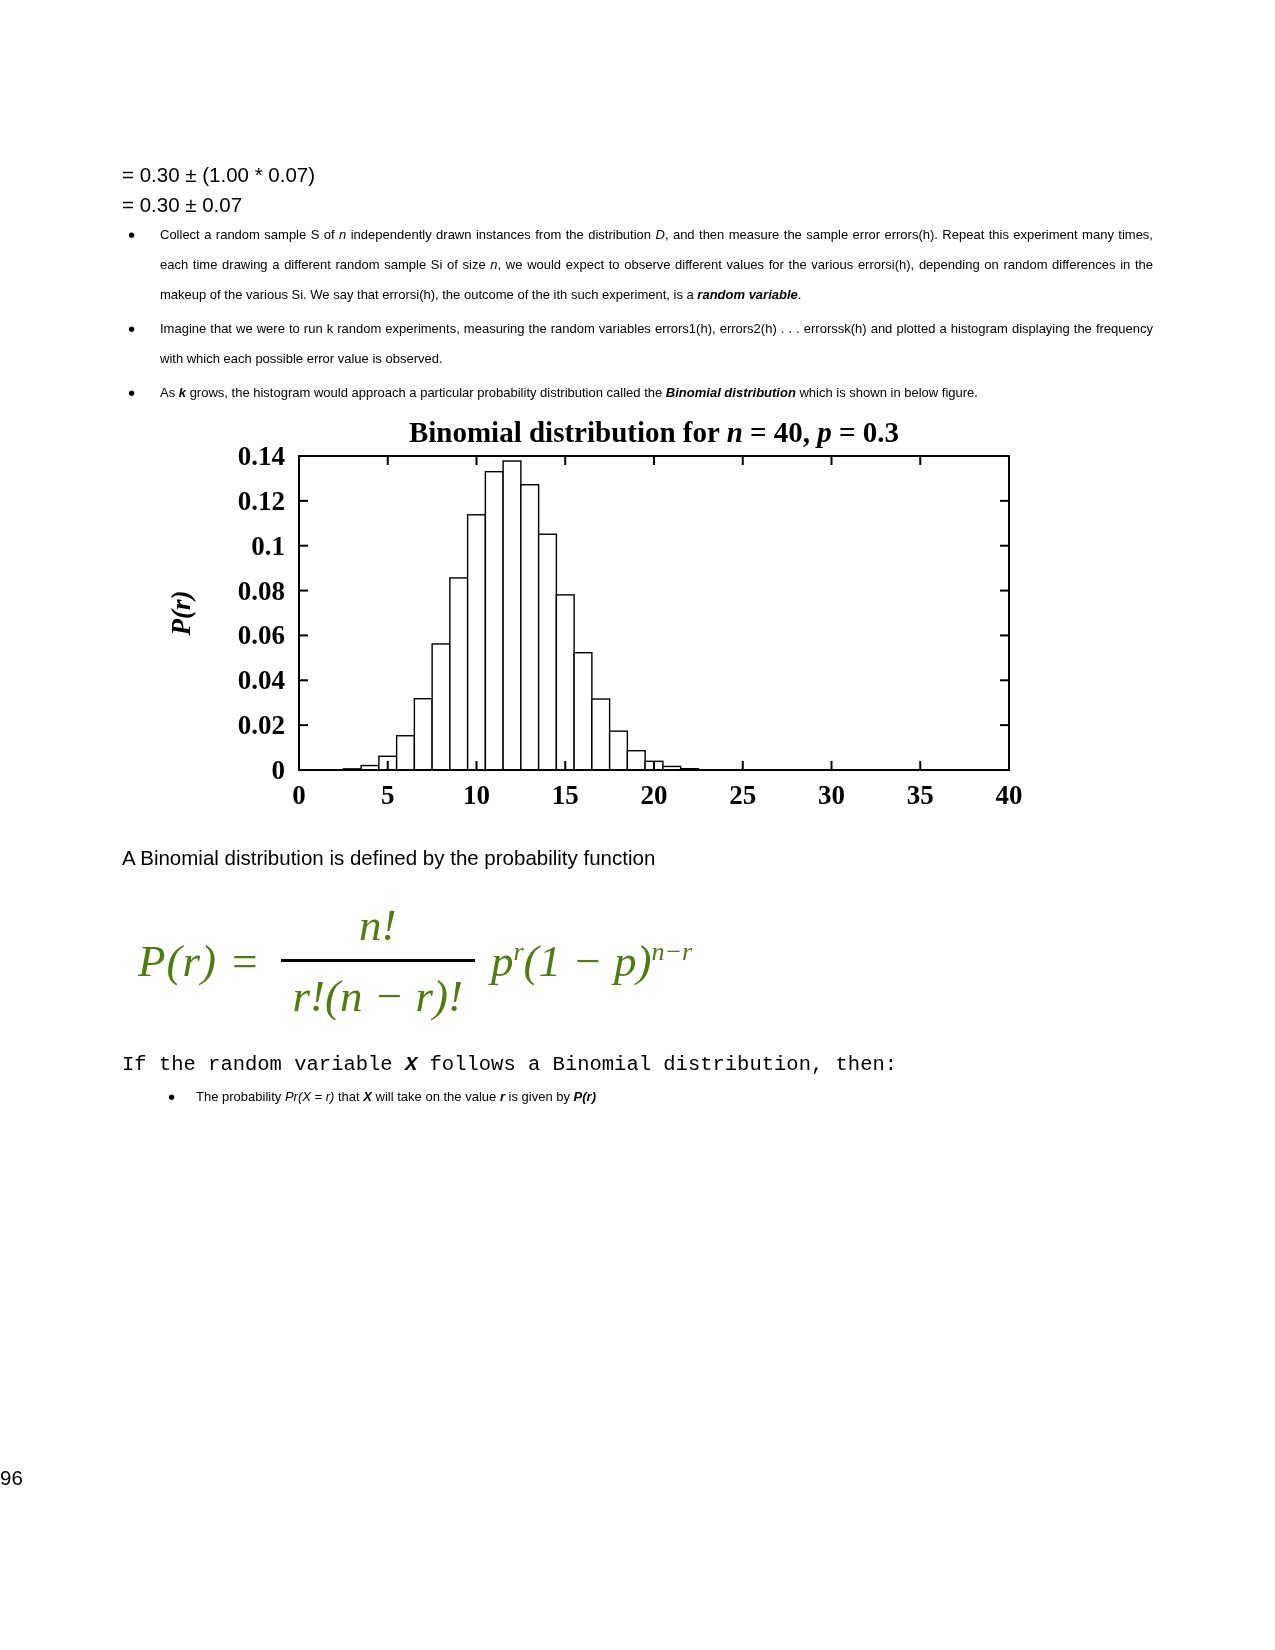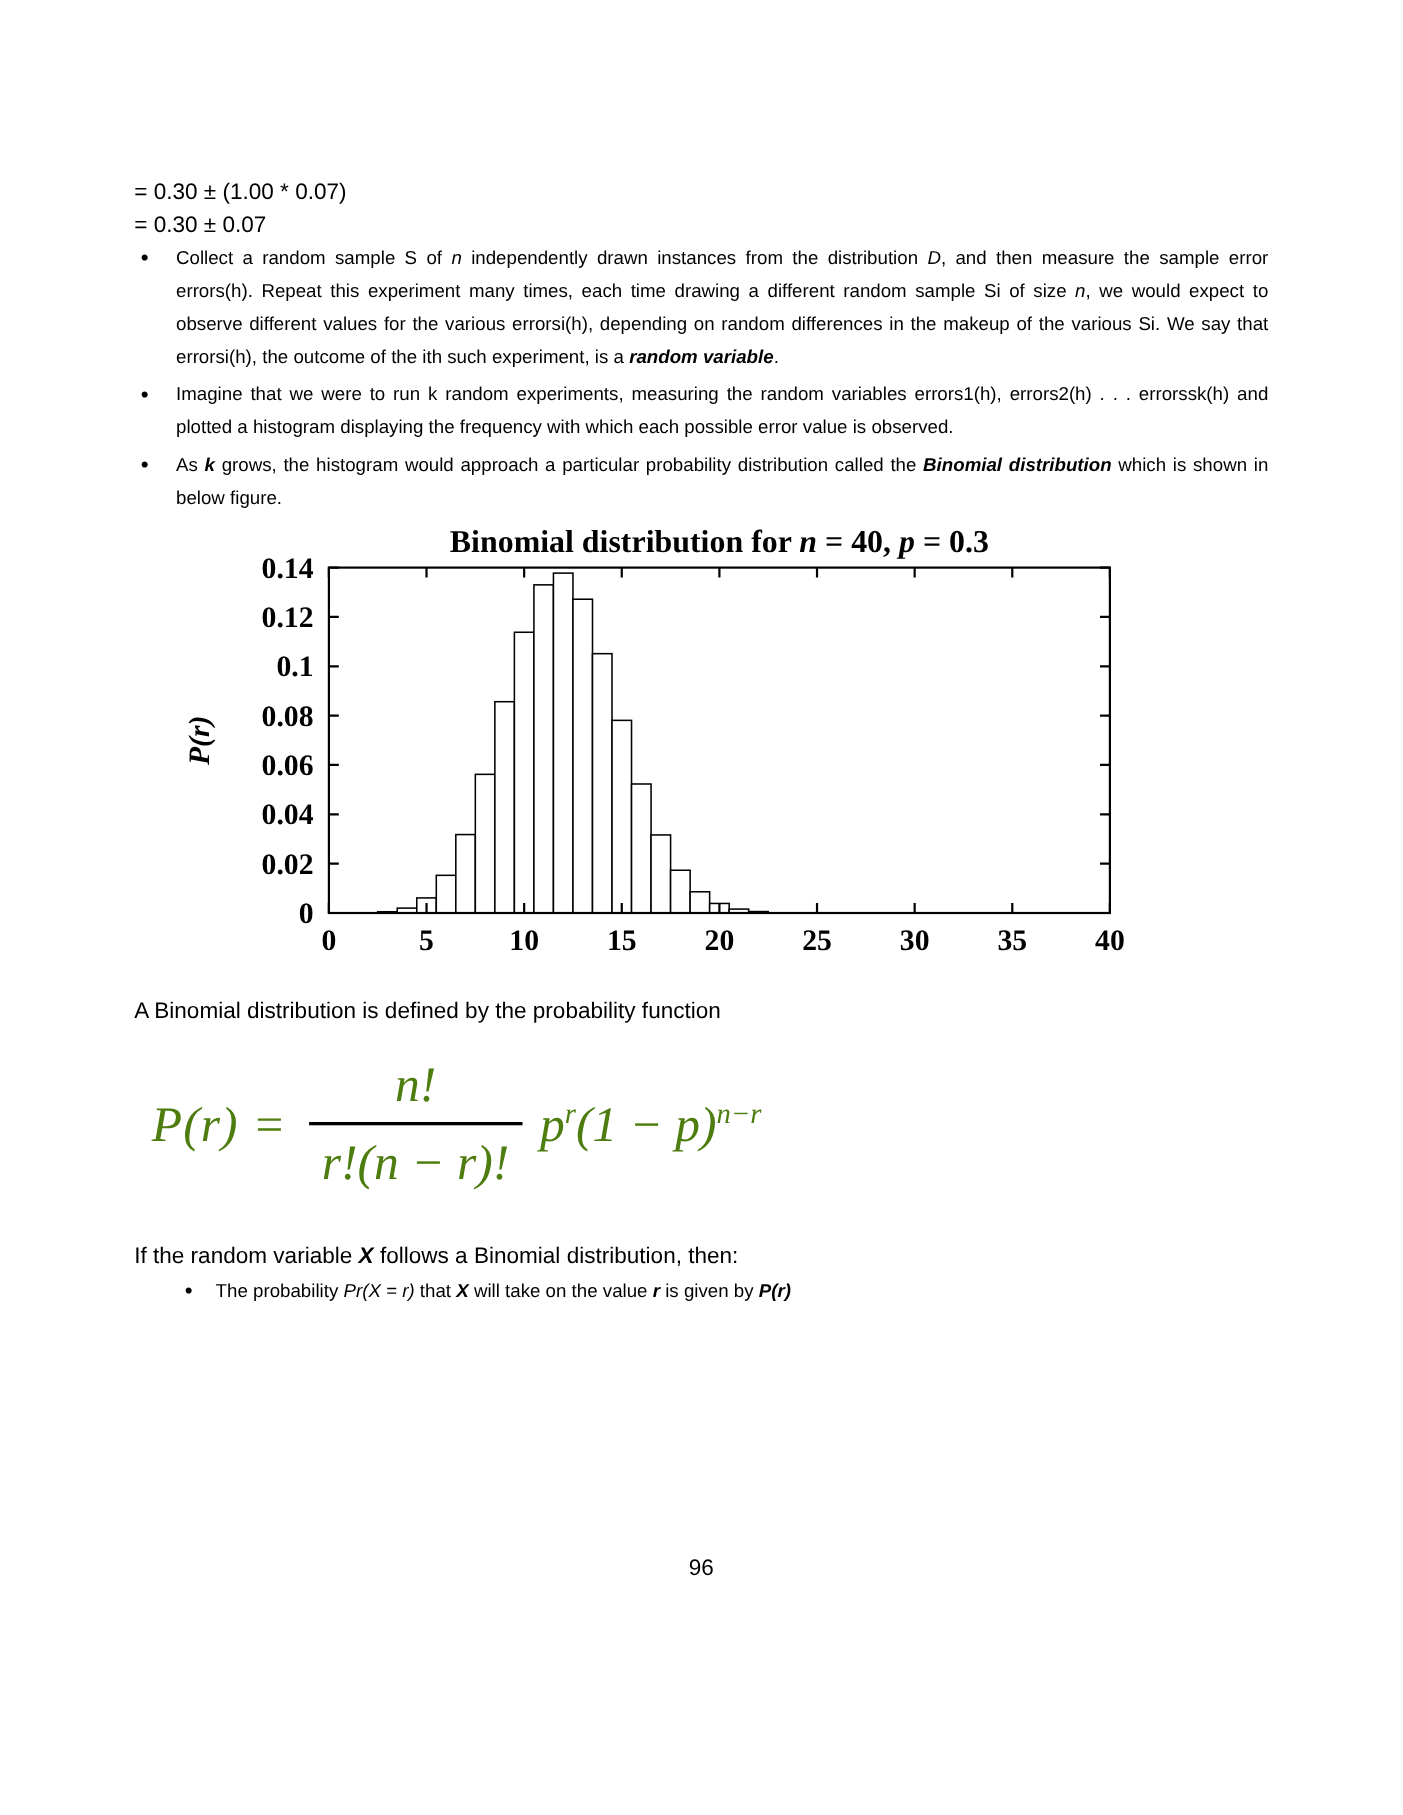--- a/index.html
+++ b/index.html
@@ -18,47 +18,47 @@
   .eq-line { font-size:20.5px; line-height:30px; }
   .headings { margin-top:27px; }
   .heading { font-size:20.5px; line-height:30px; font-weight:bold; }
   .bullets { margin-top:0; }
   .bullet {
     display:grid; grid-template-columns:38px 1fr;
     margin-bottom:4px;
   }
   .bullet .marker { font-size:20.5px; line-height:30px; padding-left:6px; }
   .bullet .btext {
-    font-size:17px; line-height:30px;
+    font-size:13px; line-height:30px;
     text-align:justify; text-justify:inter-word;
   }
   .bullet.sub { margin-left:40px; grid-template-columns:34px 1fr; margin-top:2px; }
   .chart-wrap { margin:6px 0 0 42px; }
   .body-text { font-size:20.5px; line-height:30px; }
   .caption { margin-top:23px; }
-  .after-text { margin-top:44px; }
+  .after-text { margin-top:28px;font-family:Liberation Mono, monospace; }
 
   
   .formula {
     display:flex; align-items:center;
     font-family:"Liberation Serif", serif;
     font-style:italic;
     font-size:45px;
     margin:26px 0 0 16px;
     color:#4d7c0f;
   }
   .formula .f-lhs { margin-right:20px; letter-spacing:1px; }
   .frac { display:inline-flex; flex-direction:column; text-align:center; margin-right:16px; }
   .frac .num { display:block; padding:0 12px 8px 12px; border-bottom:3px solid #000; }
   .frac .den { display:block; padding:8px 12px 0 12px; }
   .formula sup { font-size:0.58em; line-height:0; }
 
   .page-number {
-    position:absolute; left:0; right:0; top:1414px;
-    text-align:center; font-size:20.5px;
+    position:absolute; left:0; right:0; top:1466px;
+    text-align:left; font-size:20.5px;
   }
 
   
   .tick-label { font-family:"Liberation Serif", serif; font-size:27px; font-weight:bold; fill:#000; }
   .chart-title { font-family:"Liberation Serif", serif; font-size:29px; font-weight:bold; fill:#000; }
   .y-axis-label { font-family:"Liberation Serif", serif; font-size:27px; font-weight:bold; font-style:italic; fill:#000; }
 </style>
 </head>
 <body>
 

